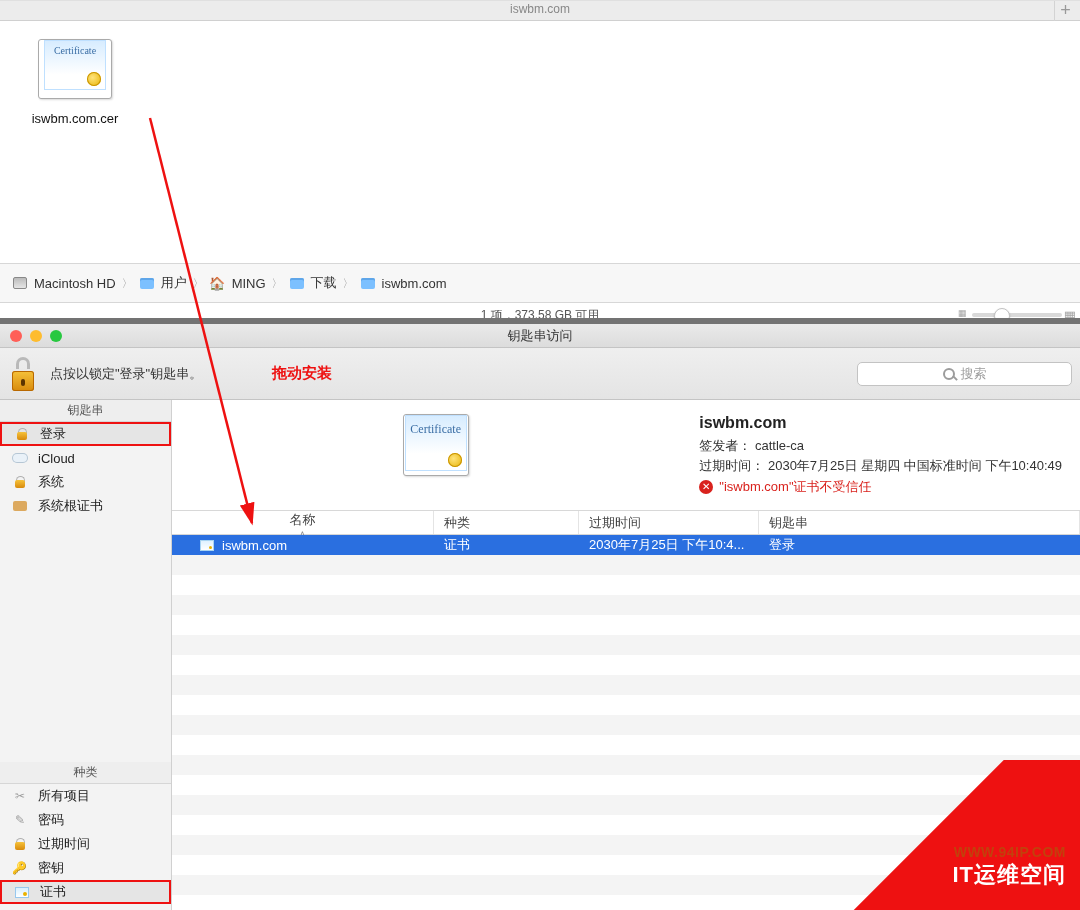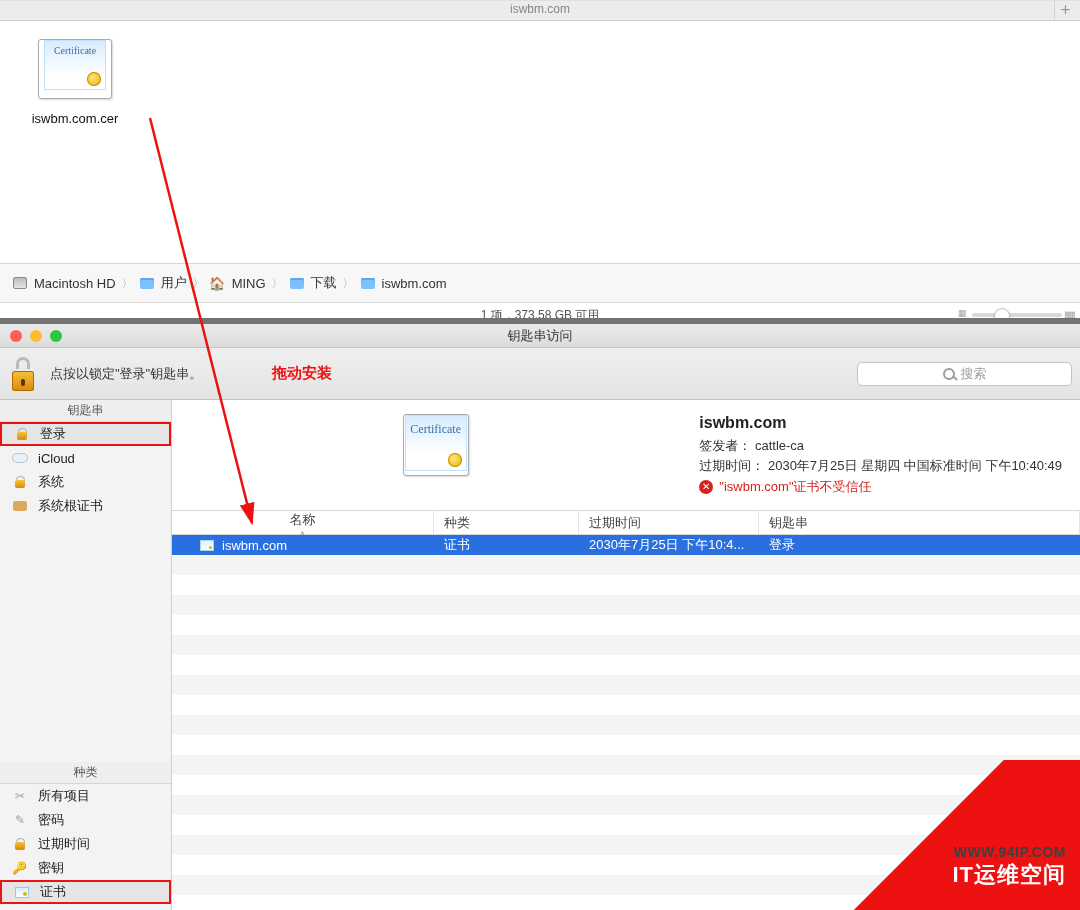--- a/index.html
+++ b/index.html
@@ -207,21 +207,21 @@
   
   .watermark{
     position:absolute; right:0; bottom:0;
     width:260px; height:150px; overflow:hidden; pointer-events:none;
   }
   .wm-tri{
     position:absolute; right:-160px; bottom:-160px;
     width:320px; height:320px; background:#e11;
     transform:rotate(45deg);
   }
-  .wm-url{position:absolute;right:14px;bottom:50px;color:#404040;font-weight:bold;font-size:14px;letter-spacing:.5px;}
+  .wm-url{position:absolute;right:14px;bottom:50px;color:#c2410c;font-weight:bold;font-size:14px;letter-spacing:.5px;}
   .wm-txt{position:absolute;right:14px;bottom:20px;color:#fff;font-weight:bold;font-size:22px;letter-spacing:1px;}
 </style>
 </head>
 <body>
 
 <div class="finder">
   <div class="finder-tabbar">
     <span class="finder-tab-title">iswbm.com</span>
     <span class="finder-newtab">+</span>
   </div>

